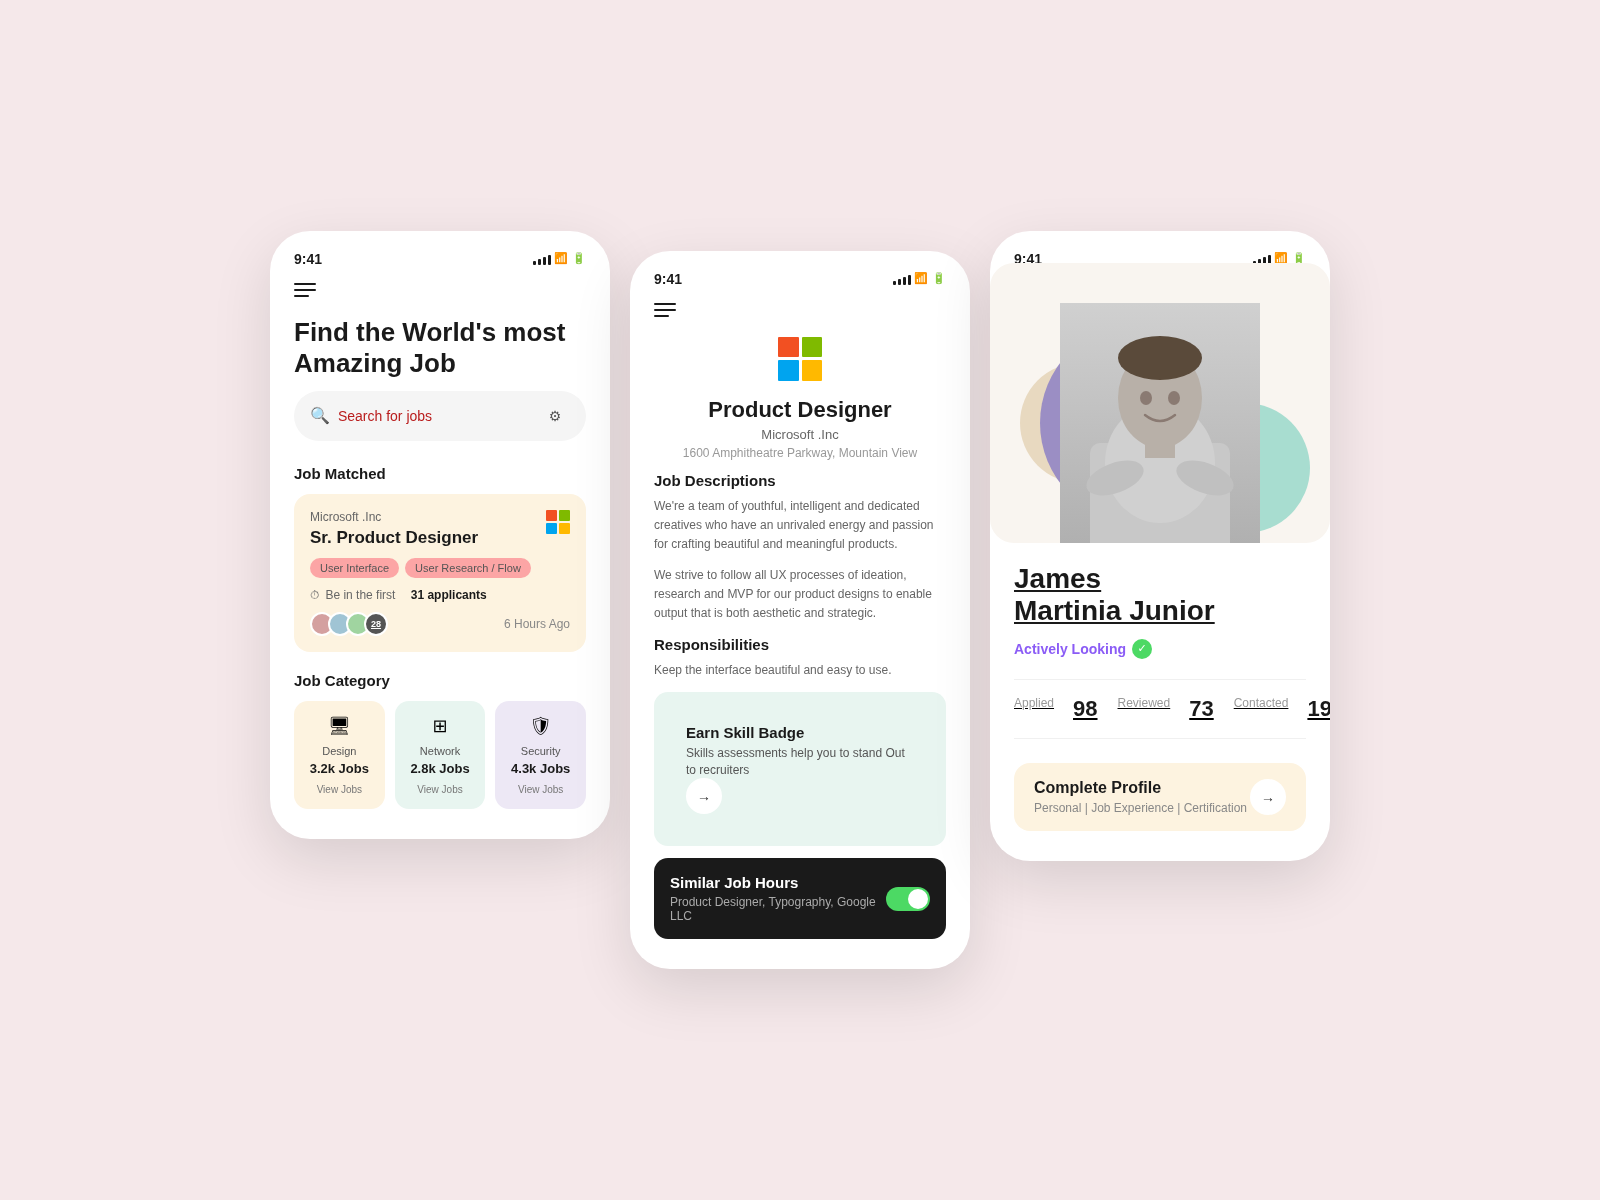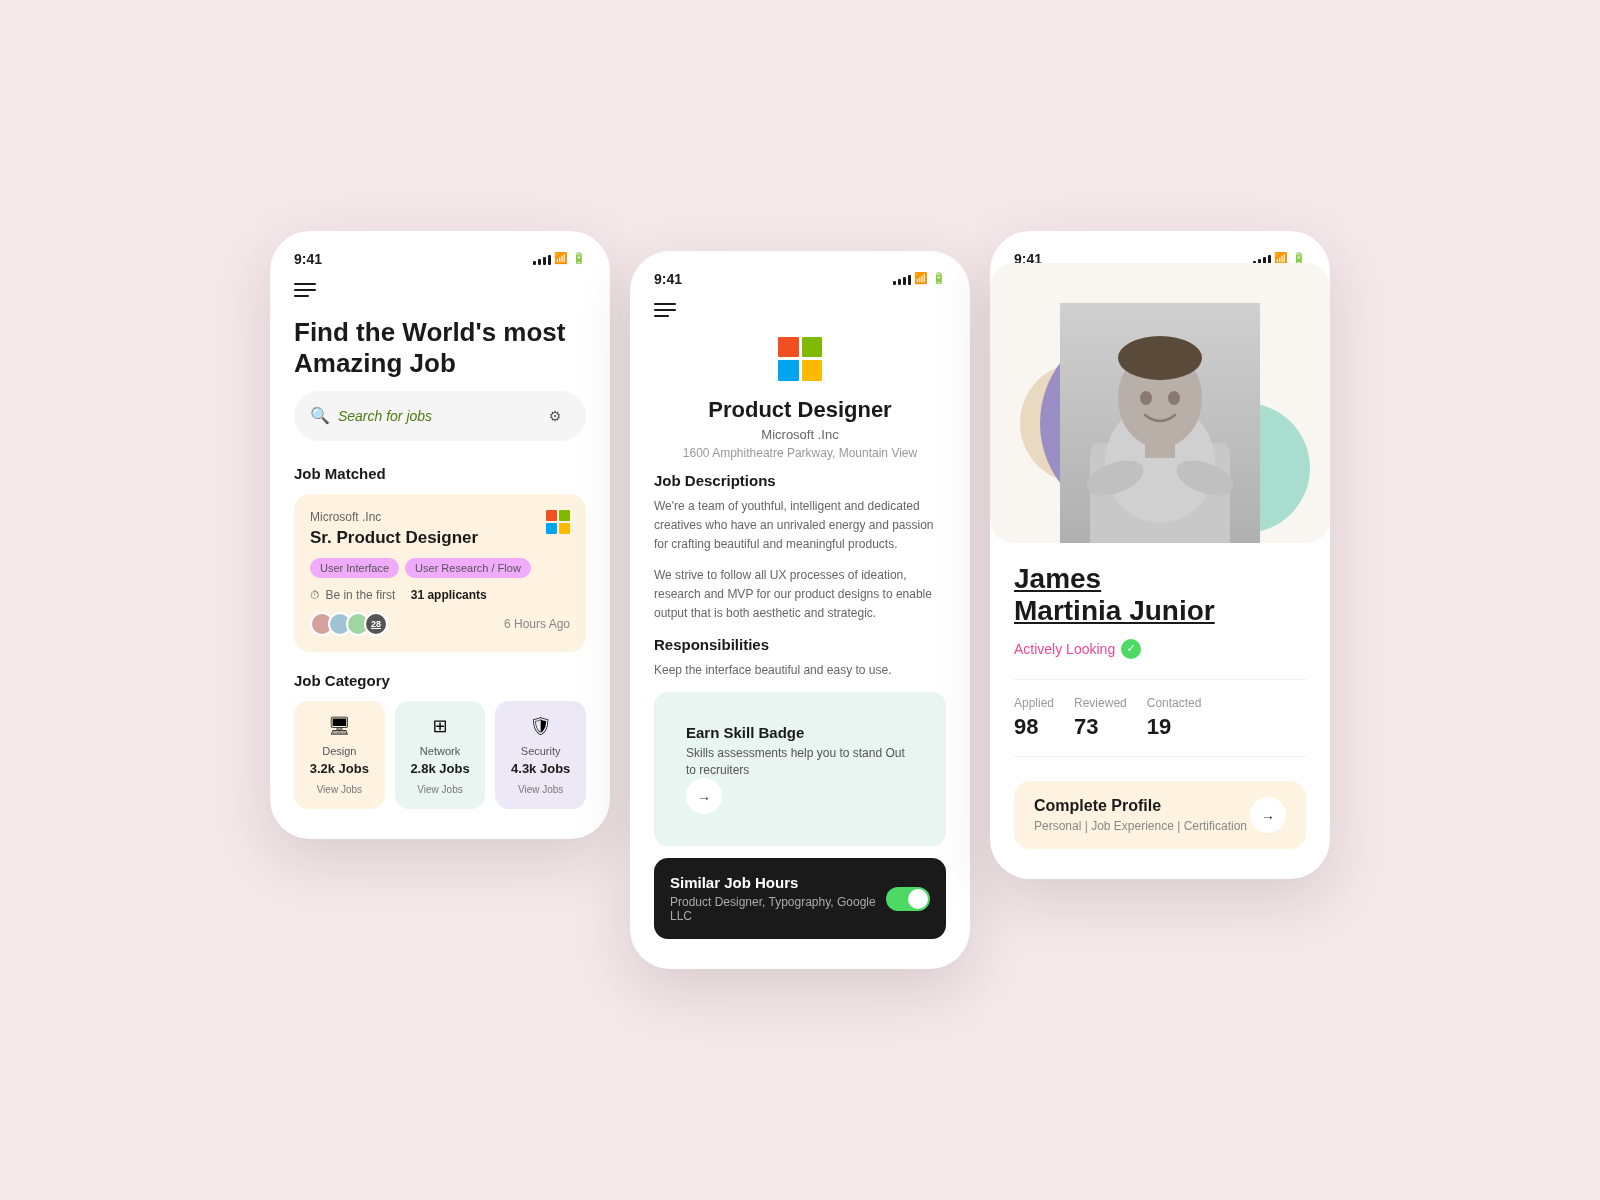--- a/index.html
+++ b/index.html
@@ -98,22 +98,21 @@
       margin-bottom: 24px;
       gap: 8px;
     }
     .search-icon-svg {
       color: #999;
       font-size: 16px;
     }
     .search-input-display {
       flex: 1;
       font-size: 14px;
-      color: #4d7c0f;
-      font-style: italic;
+      color: #b91c1c;
     }
     .filter-btn {
       width: 30px;
       height: 30px;
       display: flex;
       align-items: center;
       justify-content: center;
       color: #555;
       font-size: 14px;
     }
@@ -162,21 +161,21 @@
     .ms-blue { background: #00a4ef; }
     .ms-yellow { background: #ffb900; }
 
     .tags {
       display: flex;
       gap: 6px;
       margin: 10px 0;
       flex-wrap: wrap;
     }
     .tag {
-      background: #f0abfc;
+      background: #fca5a5;
       border-radius: 20px;
       padding: 4px 10px;
       font-size: 11px;
       color: #555;
     }
     .applicants-row {
       display: flex;
       align-items: center;
       gap: 6px;
       margin: 8px 0;
@@ -437,22 +436,22 @@
       text-decoration: underline;
     }
     .active-badge {
       display: flex;
       align-items: center;
       gap: 6px;
       margin-bottom: 20px;
     }
     .active-text {
       font-size: 14px;
-      font-weight: 400;
-      color: #ec4899;
+      font-weight: 700;
+      color: #8b5cf6;
     }
     .check-circle {
       width: 20px;
       height: 20px;
       background: #4cd964;
       border-radius: 50%;
       display: flex;
       align-items: center;
       justify-content: center;
       color: white;
@@ -461,22 +460,23 @@
     .stats-row {
       display: flex;
       gap: 20px;
       margin-bottom: 24px;
       border-top: 1px solid #f0f0f0;
       border-bottom: 1px solid #f0f0f0;
       padding: 16px 0;
     }
     .stat-item {
       display: flex;
-      flex-direction: column;
-      gap: 4px;
+      flex-direction: row;
+      gap: 19px;
+      text-decoration: underline;
     }
     .stat-label {
       font-size: 12px;
       color: #999;
     }
     .stat-value {
       font-size: 22px;
       font-weight: 800;
       color: #1a1a1a;
     }

